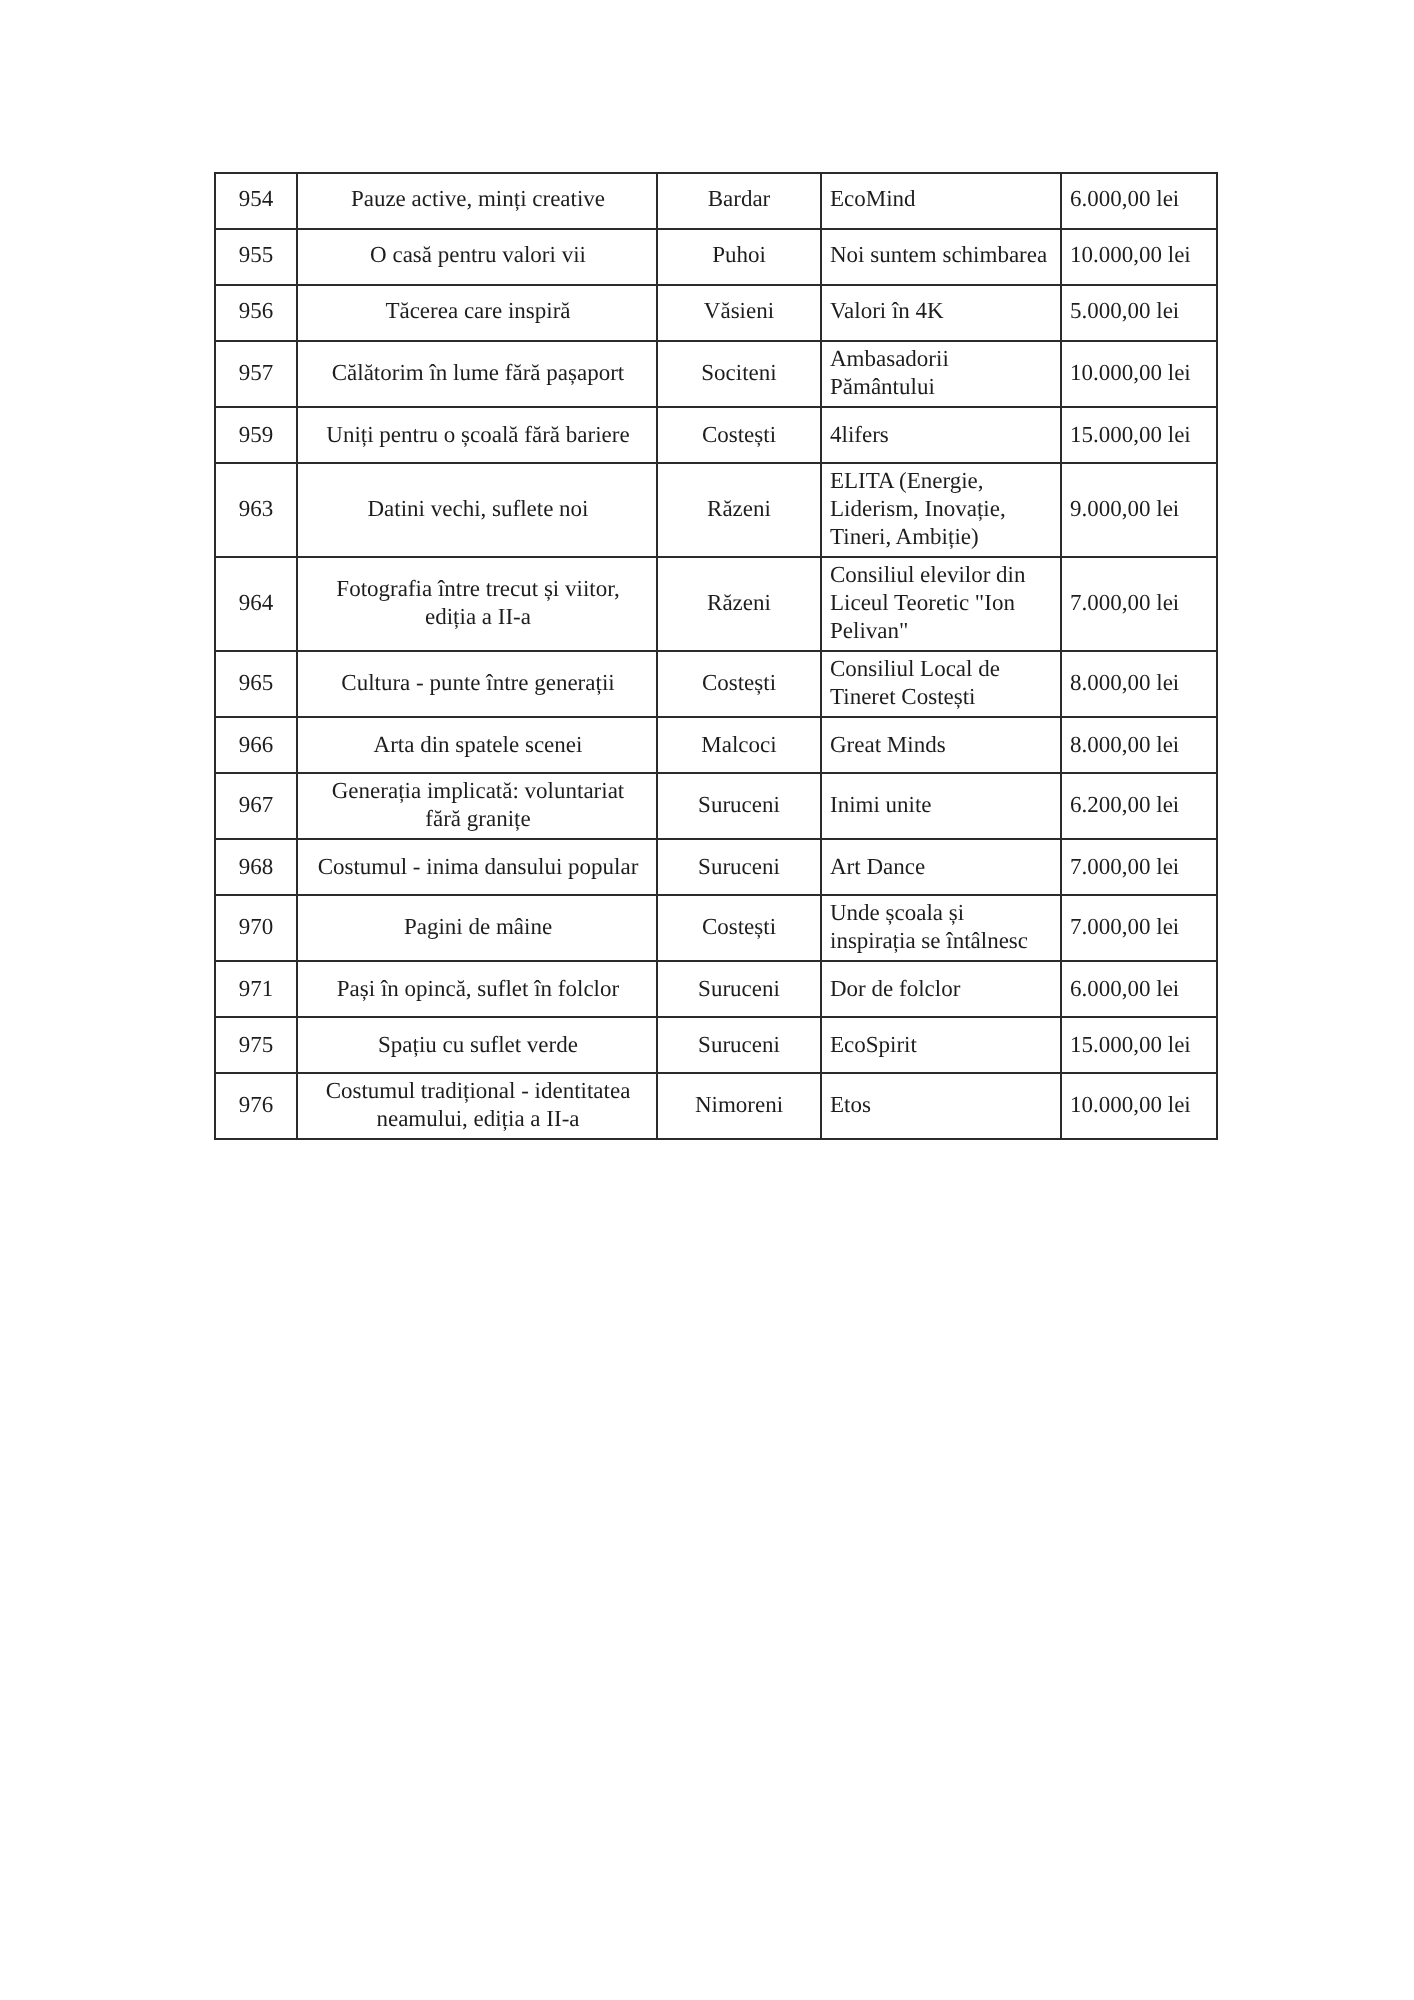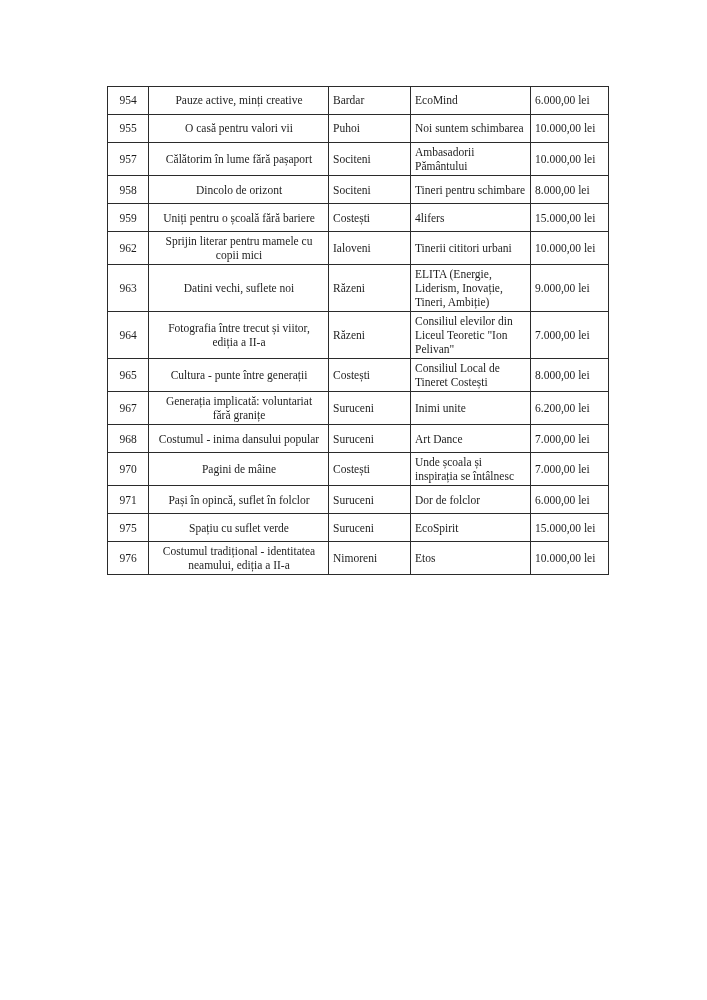--- a/index.html
+++ b/index.html
@@ -28,21 +28,21 @@
     border: 1px solid #2b2b2b;
     font-size: 11.5px;
     line-height: 1.22;
     vertical-align: middle;
     padding: 2px 4px;
     overflow: hidden;
   }
   table.grants tr { height: 28px; }
   .c-num  { text-align: center; }
   .c-proj { text-align: center; padding-left: 7px !important; padding-right: 6px !important; }
-  .c-loc  { text-align: left; }
+  .c-loc  { text-align: center; }
   .c-org  { text-align: left; }
   .c-amt  { text-align: left; white-space: nowrap; }
 </style>
 </head>
 <body>
 
 <div class="page">
   <table class="grants">
     <colgroup>
       <col style="width:41px">
@@ -62,53 +62,46 @@
         </tr>
 
         <tr>
           <td class="c-num">955</td>
           <td class="c-proj">O casă pentru valori vii</td>
           <td class="c-loc">Puhoi</td>
           <td class="c-org">Noi suntem schimbarea</td>
           <td class="c-amt">10.000,00 lei</td>
         </tr>
 
+        <tr>
+          <td class="c-num">956</td>
+          <td class="c-proj">Tăcerea care inspiră</td>
+          <td class="c-loc">Văsieni</td>
+          <td class="c-org">Valori în 4K</td>
+          <td class="c-amt">5.000,00 lei</td>
+        </tr>
 
         <tr>
           <td class="c-num">957</td>
           <td class="c-proj">Călătorim în lume fără pașaport</td>
           <td class="c-loc">Sociteni</td>
           <td class="c-org">Ambasadorii Pământului</td>
           <td class="c-amt">10.000,00 lei</td>
         </tr>
 
-        <tr>
-          <td class="c-num">958</td>
-          <td class="c-proj">Dincolo de orizont</td>
-          <td class="c-loc">Sociteni</td>
-          <td class="c-org">Tineri pentru schimbare</td>
-          <td class="c-amt">8.000,00 lei</td>
-        </tr>
 
         <tr>
           <td class="c-num">959</td>
           <td class="c-proj">Uniți pentru o școală fără bariere</td>
           <td class="c-loc">Costești</td>
           <td class="c-org">4lifers</td>
           <td class="c-amt">15.000,00 lei</td>
         </tr>
 
 
-        <tr>
-          <td class="c-num">962</td>
-          <td class="c-proj">Sprijin literar pentru mamele cu copii mici</td>
-          <td class="c-loc">Ialoveni</td>
-          <td class="c-org">Tinerii cititori urbani</td>
-          <td class="c-amt">10.000,00 lei</td>
-        </tr>
 
         <tr>
           <td class="c-num">963</td>
           <td class="c-proj">Datini vechi, suflete noi</td>
           <td class="c-loc">Răzeni</td>
           <td class="c-org">ELITA (Energie, Liderism, Inovație, Tineri, Ambiție)</td>
           <td class="c-amt">9.000,00 lei</td>
         </tr>
 
         <tr>
@@ -120,20 +113,27 @@
         </tr>
 
         <tr>
           <td class="c-num">965</td>
           <td class="c-proj">Cultura - punte între generații</td>
           <td class="c-loc">Costești</td>
           <td class="c-org">Consiliul Local de Tineret Costești</td>
           <td class="c-amt">8.000,00 lei</td>
         </tr>
 
+        <tr>
+          <td class="c-num">966</td>
+          <td class="c-proj">Arta din spatele scenei</td>
+          <td class="c-loc">Malcoci</td>
+          <td class="c-org">Great Minds</td>
+          <td class="c-amt">8.000,00 lei</td>
+        </tr>
 
         <tr>
           <td class="c-num">967</td>
           <td class="c-proj">Generația implicată: voluntariat fără granițe</td>
           <td class="c-loc">Suruceni</td>
           <td class="c-org">Inimi unite</td>
           <td class="c-amt">6.200,00 lei</td>
         </tr>
 
         <tr>

